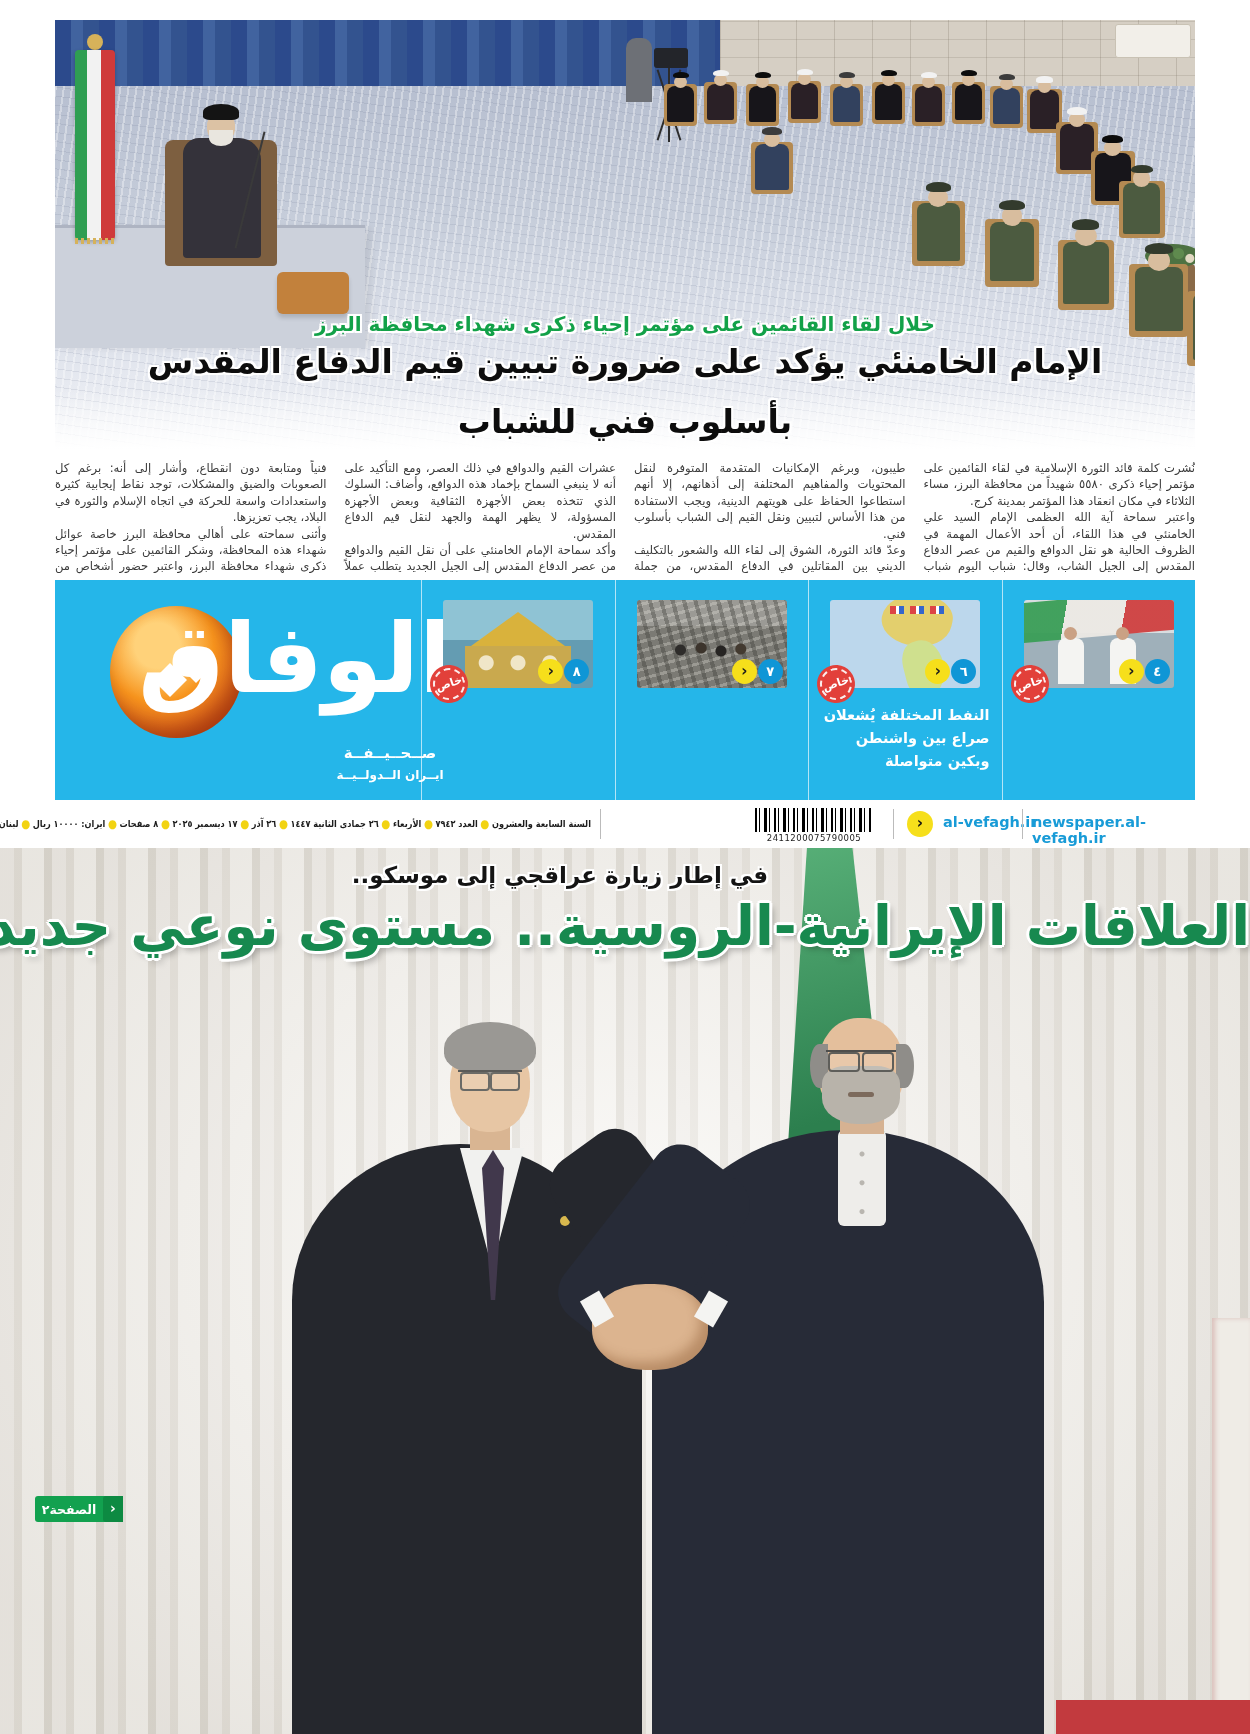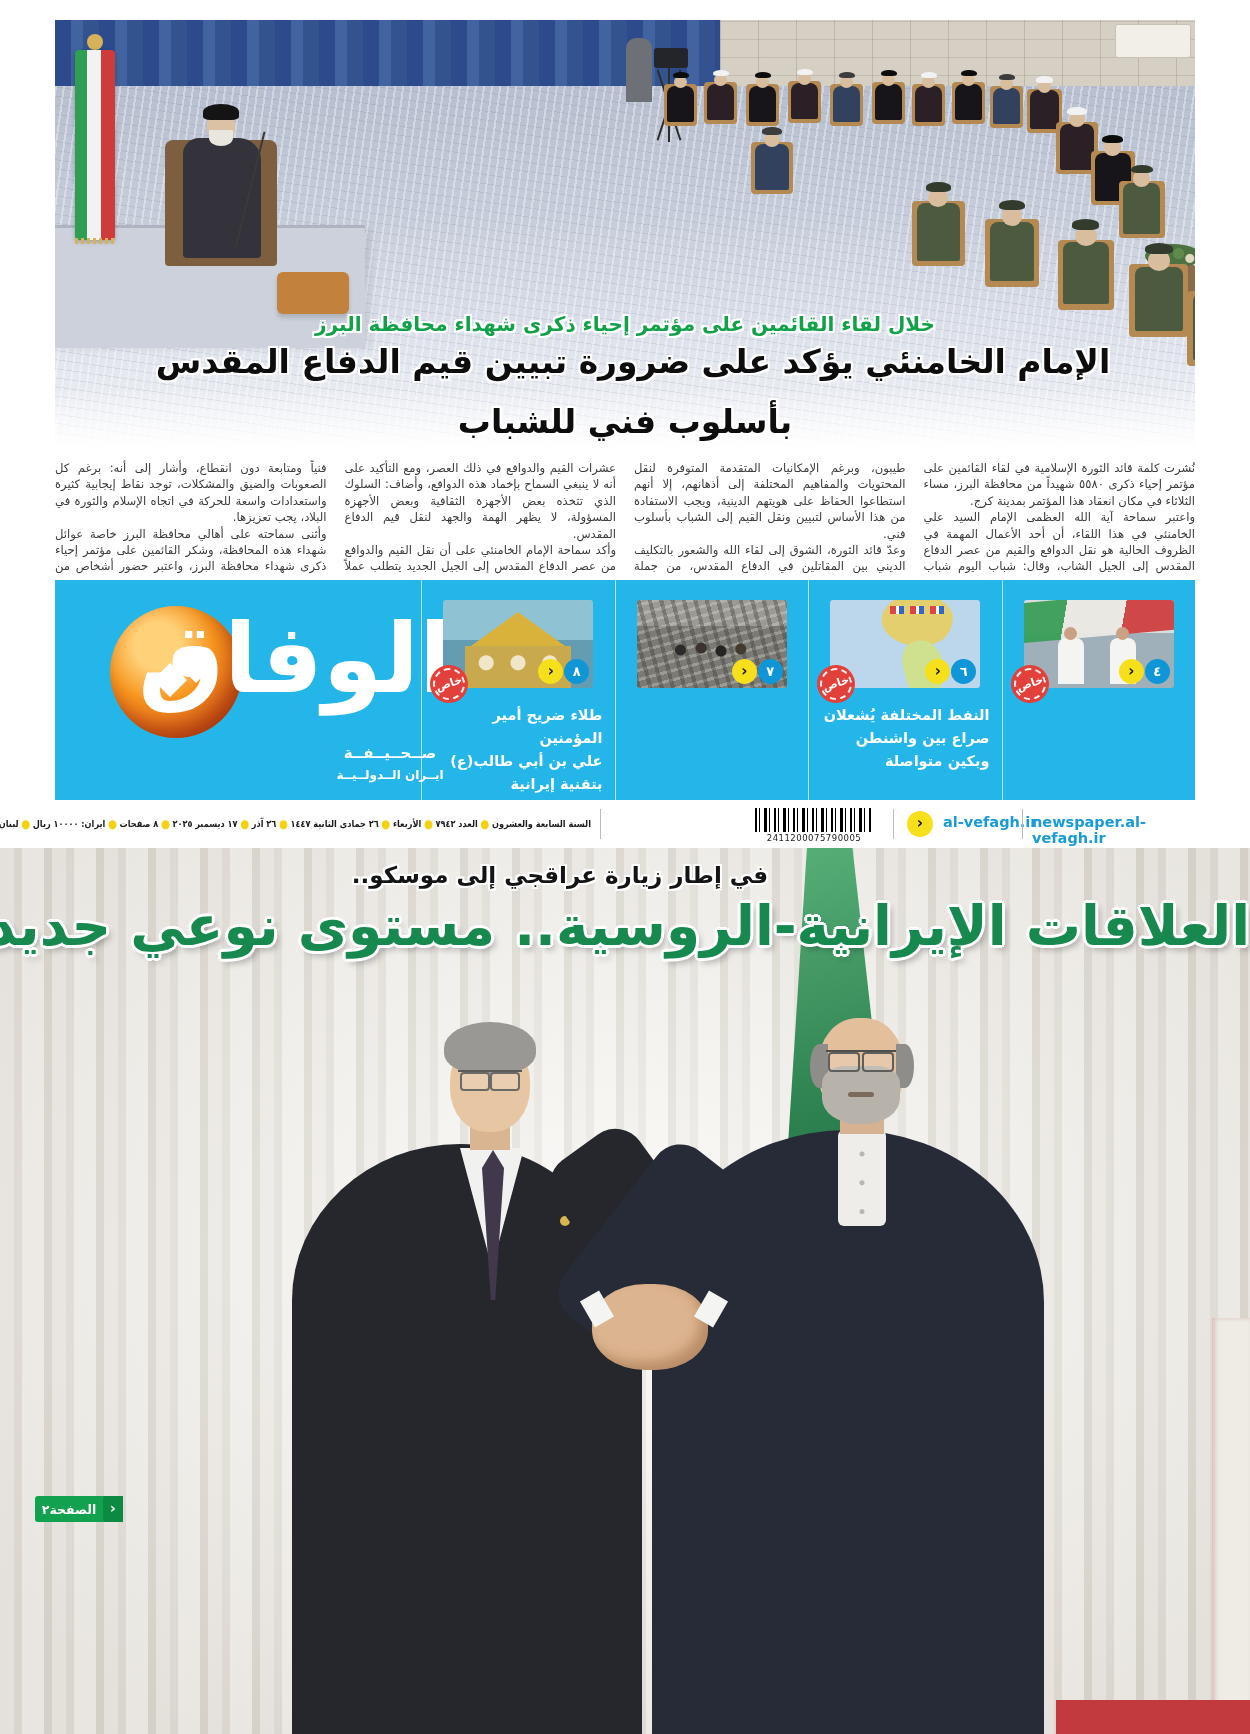--- a/index.html
+++ b/index.html
@@ -49,21 +49,21 @@
                radial-gradient(circle at 80% 60%,#e2d8c2 0 4px,transparent 5px),#4e7242; }
   .tp-fade { position:absolute; left:0; bottom:0; width:100%; height:70px; background:linear-gradient(180deg,rgba(255,255,255,0),#ffffff 85%); }
   #crowd .fig { position:absolute; }
   #crowd .chair { position:absolute; background:#b48a52; border-radius:4px; }
   #crowd .p-body { position:absolute; border-radius:8px 8px 2px 2px; }
   #crowd .p-head { position:absolute; background:#d8bd9e; border-radius:50%; }
   #crowd .p-hat { position:absolute; border-radius:50% 50% 30% 30%; }
 
   .tp-kicker { position:absolute; left:0; top:292px; width:100%; text-align:center; font-size:20px; font-weight:bold; color:#12a148; white-space:nowrap;
     text-shadow:-2px 0 0 #fff,2px 0 0 #fff,0 -2px 0 #fff,0 2px 0 #fff,-2px -2px 0 #fff,2px 2px 0 #fff,2px -2px 0 #fff,-2px 2px 0 #fff; }
-  .tp-h1 { position:absolute; left:8px; top:322px; width:100%; text-align:center; font-size:33px; font-weight:bold; color:#0d0d0d; white-space:nowrap;
+  .tp-h1 { position:absolute; left:0; top:322px; width:100%; text-align:center; font-size:33px; font-weight:bold; color:#0d0d0d; white-space:nowrap;
     text-shadow:-2px 0 0 #fff,2px 0 0 #fff,0 -2px 0 #fff,0 2px 0 #fff,-2px -2px 0 #fff,2px 2px 0 #fff,2px -2px 0 #fff,-2px 2px 0 #fff; }
   .tp-h2 { position:absolute; left:0; top:382px; width:100%; text-align:center; font-size:33px; font-weight:bold; color:#0d0d0d; white-space:nowrap;
     text-shadow:-2px 0 0 #fff,2px 0 0 #fff,0 -2px 0 #fff,0 2px 0 #fff,-2px -2px 0 #fff,2px 2px 0 #fff,2px -2px 0 #fff,-2px 2px 0 #fff; }
 
   
   .body-cols { position:absolute; left:55px; top:450px; width:1140px; height:118px; direction:rtl;
     column-count:4; column-gap:18px; font-size:11.6px; line-height:16.4px; color:#3b3b3b; text-align:justify; overflow:hidden; }
   .body-cols p { margin:0; }
 
   
@@ -406,25 +406,20 @@
       <div class="card">
         <div class="t-img">
           <div class="t-pic pic-shrine">
             <div class="roof"></div>
             <div class="wall"></div>
           </div>
           <div class="pg-circle">٨</div>
           <div class="arr-circle">‹</div>
           <div class="stamp">خاص</div>
         </div>
-        <div class="t-cap">
-          <div>طلاء ضريح أمير المؤمنين</div>
-          <div>علي بن أبي طالب(ع)</div>
-          <div>بتقنية إيرانية</div>
-        </div>
       </div>
 
     </div>
   </section>
 
   <section class="info-bar">
     <div class="issue-info" id="issue-info"><span>السنة السابعة والعشرون</span><span class="dot">●</span><span>العدد ٧٩٤٢</span><span class="dot">●</span><span>الأربعاء</span><span class="dot">●</span><span>٢٦ جمادى الثانية ١٤٤٧</span><span class="dot">●</span><span>٢٦ آذر</span><span class="dot">●</span><span>١٧ ديسمبر ٢٠٢٥</span><span class="dot">●</span><span>٨ صفحات</span><span class="dot">●</span><span>ايران: ١٠٠٠٠ ريال</span><span class="dot">●</span><span>لبنان: ١٠٠٠ ليرة</span></div>
     <div class="ib-div1"></div>
     <div class="barcode"></div>
     <div class="barcode-num">2411200075790005</div>

